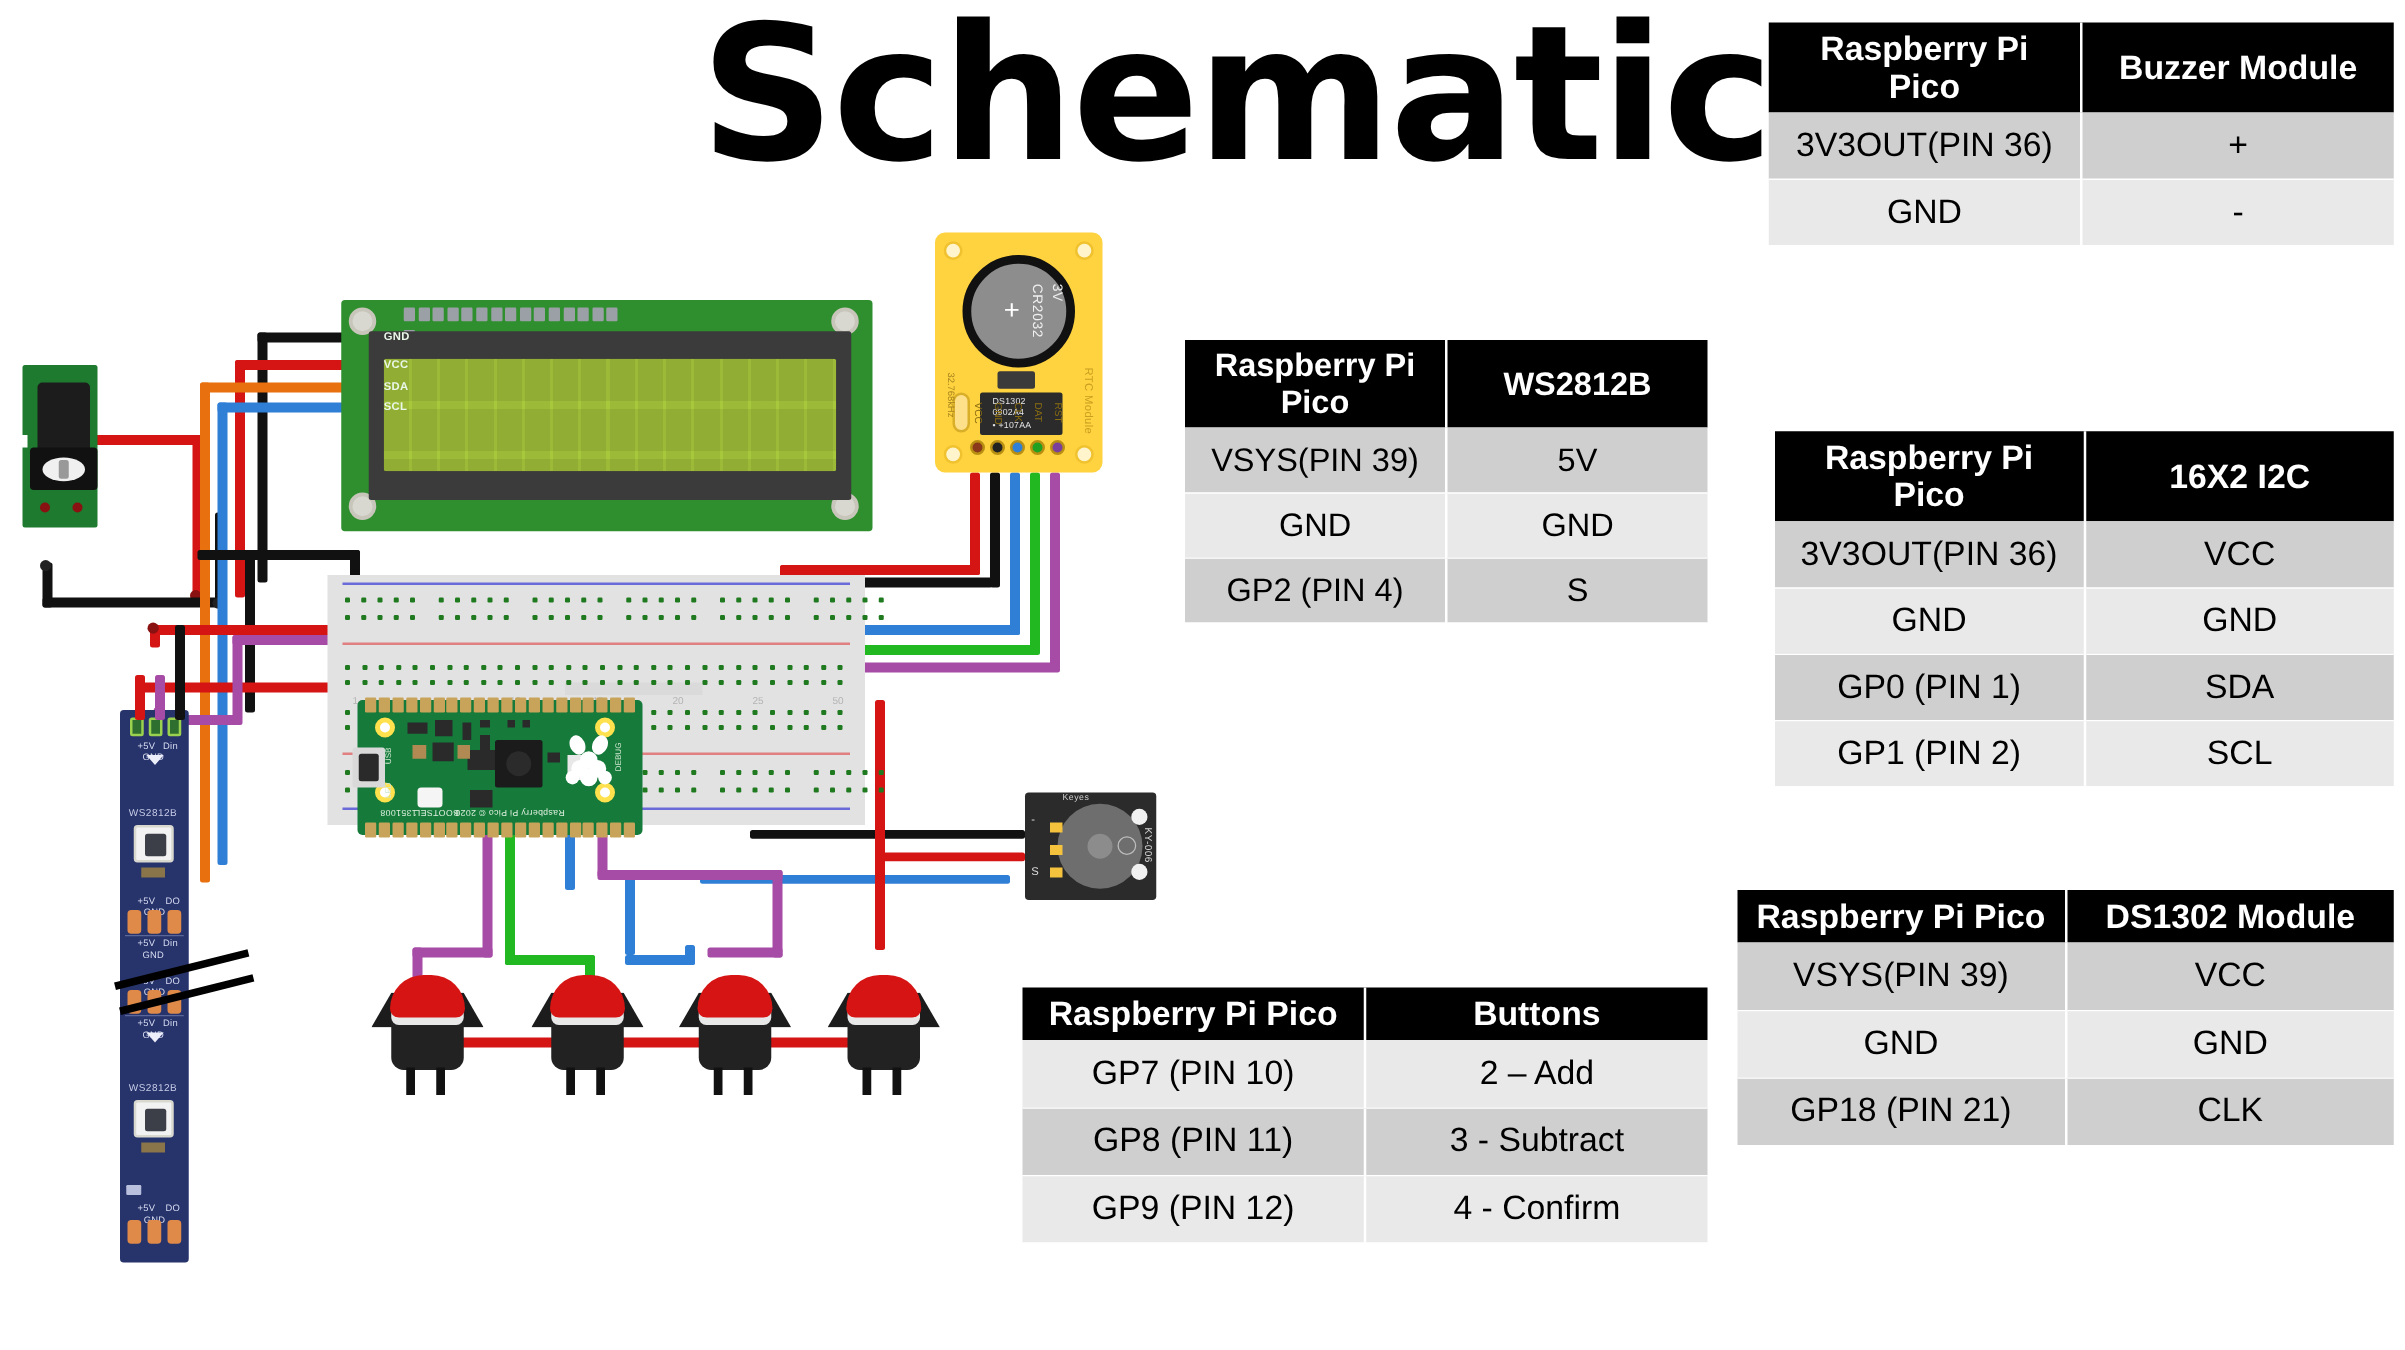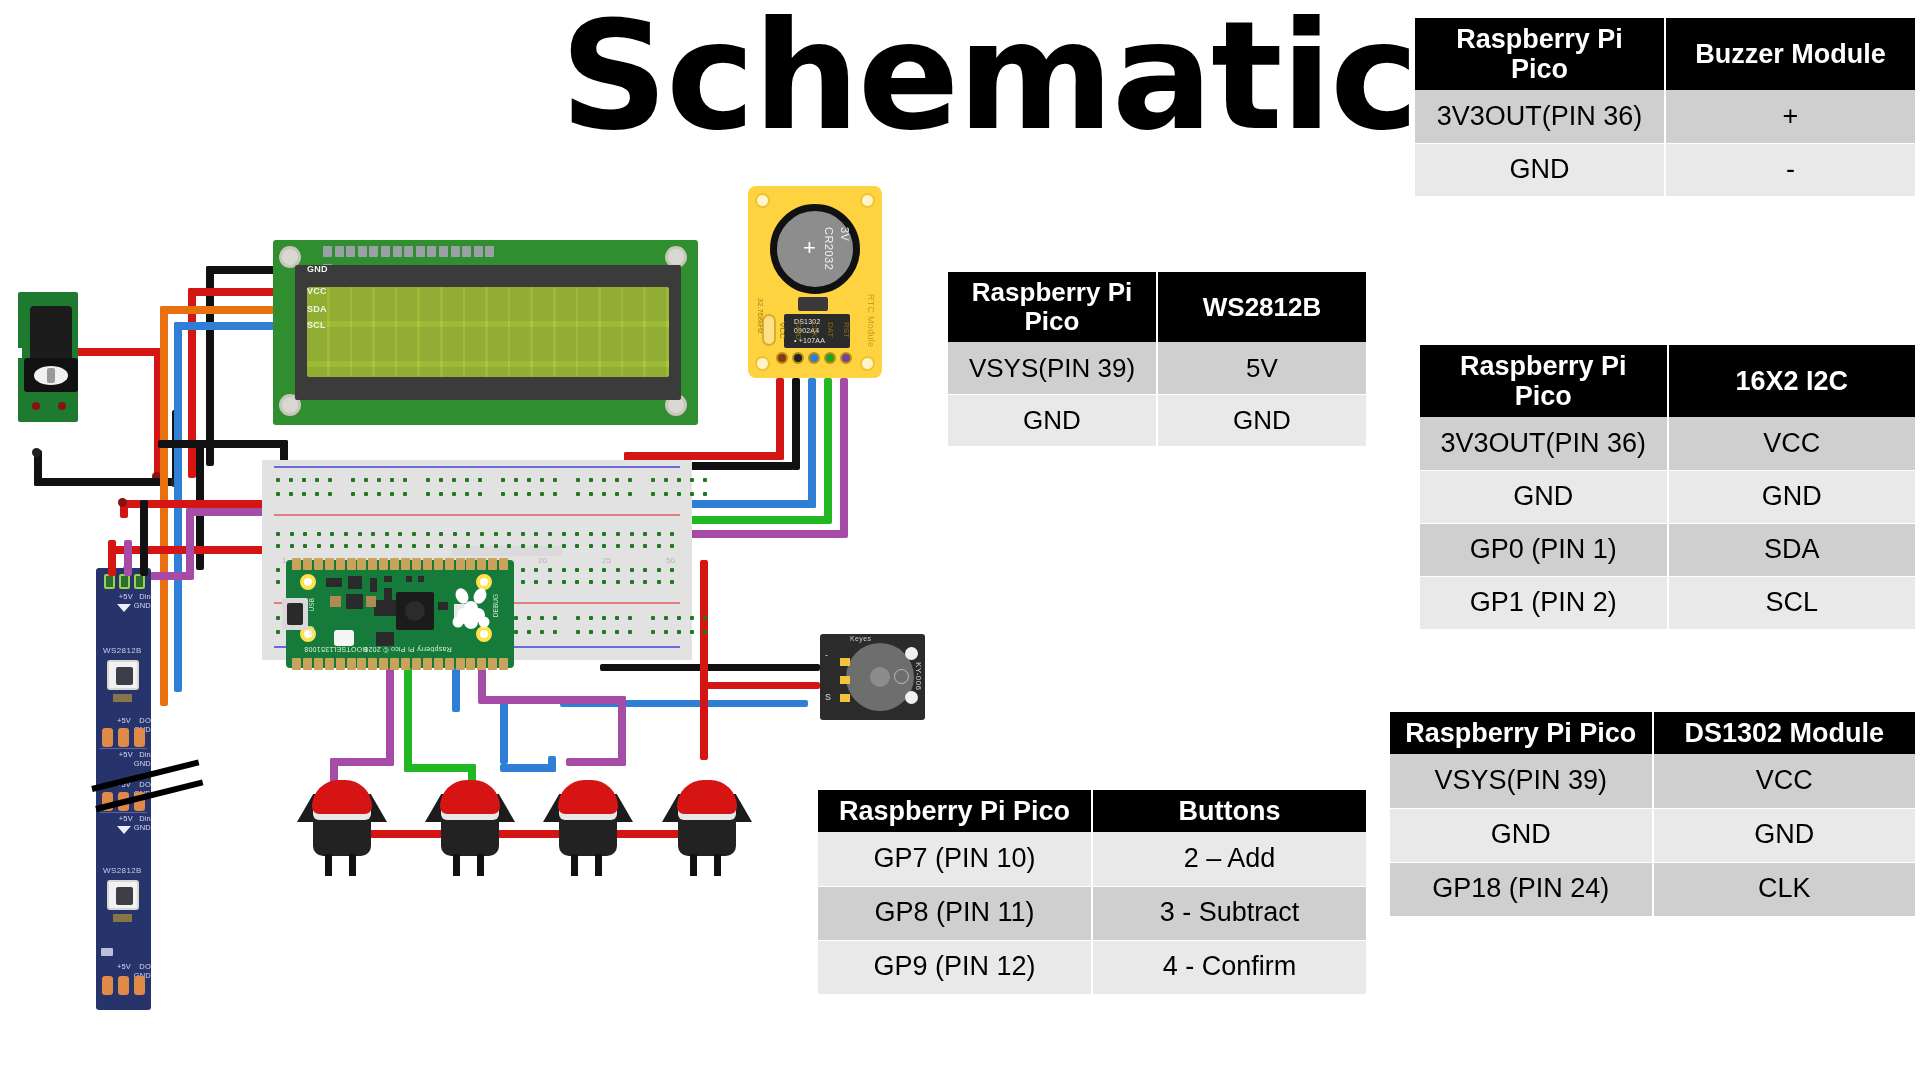--- a/index.html
+++ b/index.html
@@ -147,21 +147,21 @@
   
   #strip { left: 96px; top: 568px; width: 55px; height: 442px; background: #27336b; border-radius: 3px; }
   #strip .led { position: absolute; left: 11px; width: 32px; height: 30px; background: #f2f2f2;
                 border-radius: 3px; border: 2px solid #d8d8cf; }
   #strip .led i { position: absolute; left: 7px; top: 5px; width: 17px; height: 18px;
                   background: #3c3f47; border-radius: 2px; }
   #strip .ledname { position: absolute; left: 7px; font-size: 8px; color: #c8cde8; letter-spacing: .4px; }
   #strip .cap2 { position: absolute; left: 17px; width: 19px; height: 8px; background: #8a7449; }
   #strip .padrow { position: absolute; left: 6px; width: 44px; height: 19px; }
   #strip .padrow span { position: absolute; width: 11px; height: 19px; background: #e08a4a; border-radius: 3px; }
-  #strip .padlab { position: absolute; left: 14px; font-size: 7.5px; color: #d6dbf0; letter-spacing: .2px; text-align: right; }
+  #strip .padlab { position: absolute; left: 14px; font-size: 7.5px; color: #d6dbf0; letter-spacing: .2px; }
   #strip .arrow { position: absolute; left: 21px; width: 0; height: 0;
                   border-left: 7px solid transparent; border-right: 7px solid transparent;
                   border-top: 8px solid #eceefa; }
   #strip .hline { position: absolute; left: 4px; width: 47px; height: 1px; background: #5b6699; }
   #strip .conn { position: absolute; left: 8px; top: 6px; width: 40px; height: 15px; }
   #strip .conn span { position: absolute; width: 11px; height: 15px; border-radius: 2px;
                       background: #2e6e2e; border: 2px solid #9ad14f; }
   #strip .tag { position:absolute; left: 5px; width: 12px; height: 8px; background: #b9c0dd; border-radius:1px;}
   .breakline { position: absolute; background: #000; height: 6px; transform-origin: left center; }
 
@@ -924,41 +924,45 @@
       <tbody>
         <tr class="odd">
           <td>VSYS(PIN 39)</td>
           <td>VCC</td>
         </tr>
         <tr class="even">
           <td>GND</td>
           <td>GND</td>
         </tr>
         <tr class="odd">
-          <td>GP18 (PIN 24)</td>
+          <td>GP18 (PIN 21)</td>
           <td>CLK</td>
         </tr>
       </tbody>
     </table>
   <table class="ctable" id="tbl-ws">
       <thead>
         <tr>
           <th>Raspberry Pi Pico</th>
           <th>WS2812B</th>
         </tr>
       </thead>
       <tbody>
         <tr class="odd">
           <td>VSYS(PIN 39)</td>
           <td>5V</td>
         </tr>
         <tr class="even">
           <td>GND</td>
           <td>GND</td>
         </tr>
+        <tr class="odd">
+          <td>GP2 (PIN 4)</td>
+          <td>S</td>
+        </tr>
       </tbody>
     </table>
   <table class="ctable" id="tbl-buttons">
       <thead>
         <tr>
           <th>Raspberry Pi Pico</th>
           <th>Buttons</th>
         </tr>
       </thead>
       <tbody>

